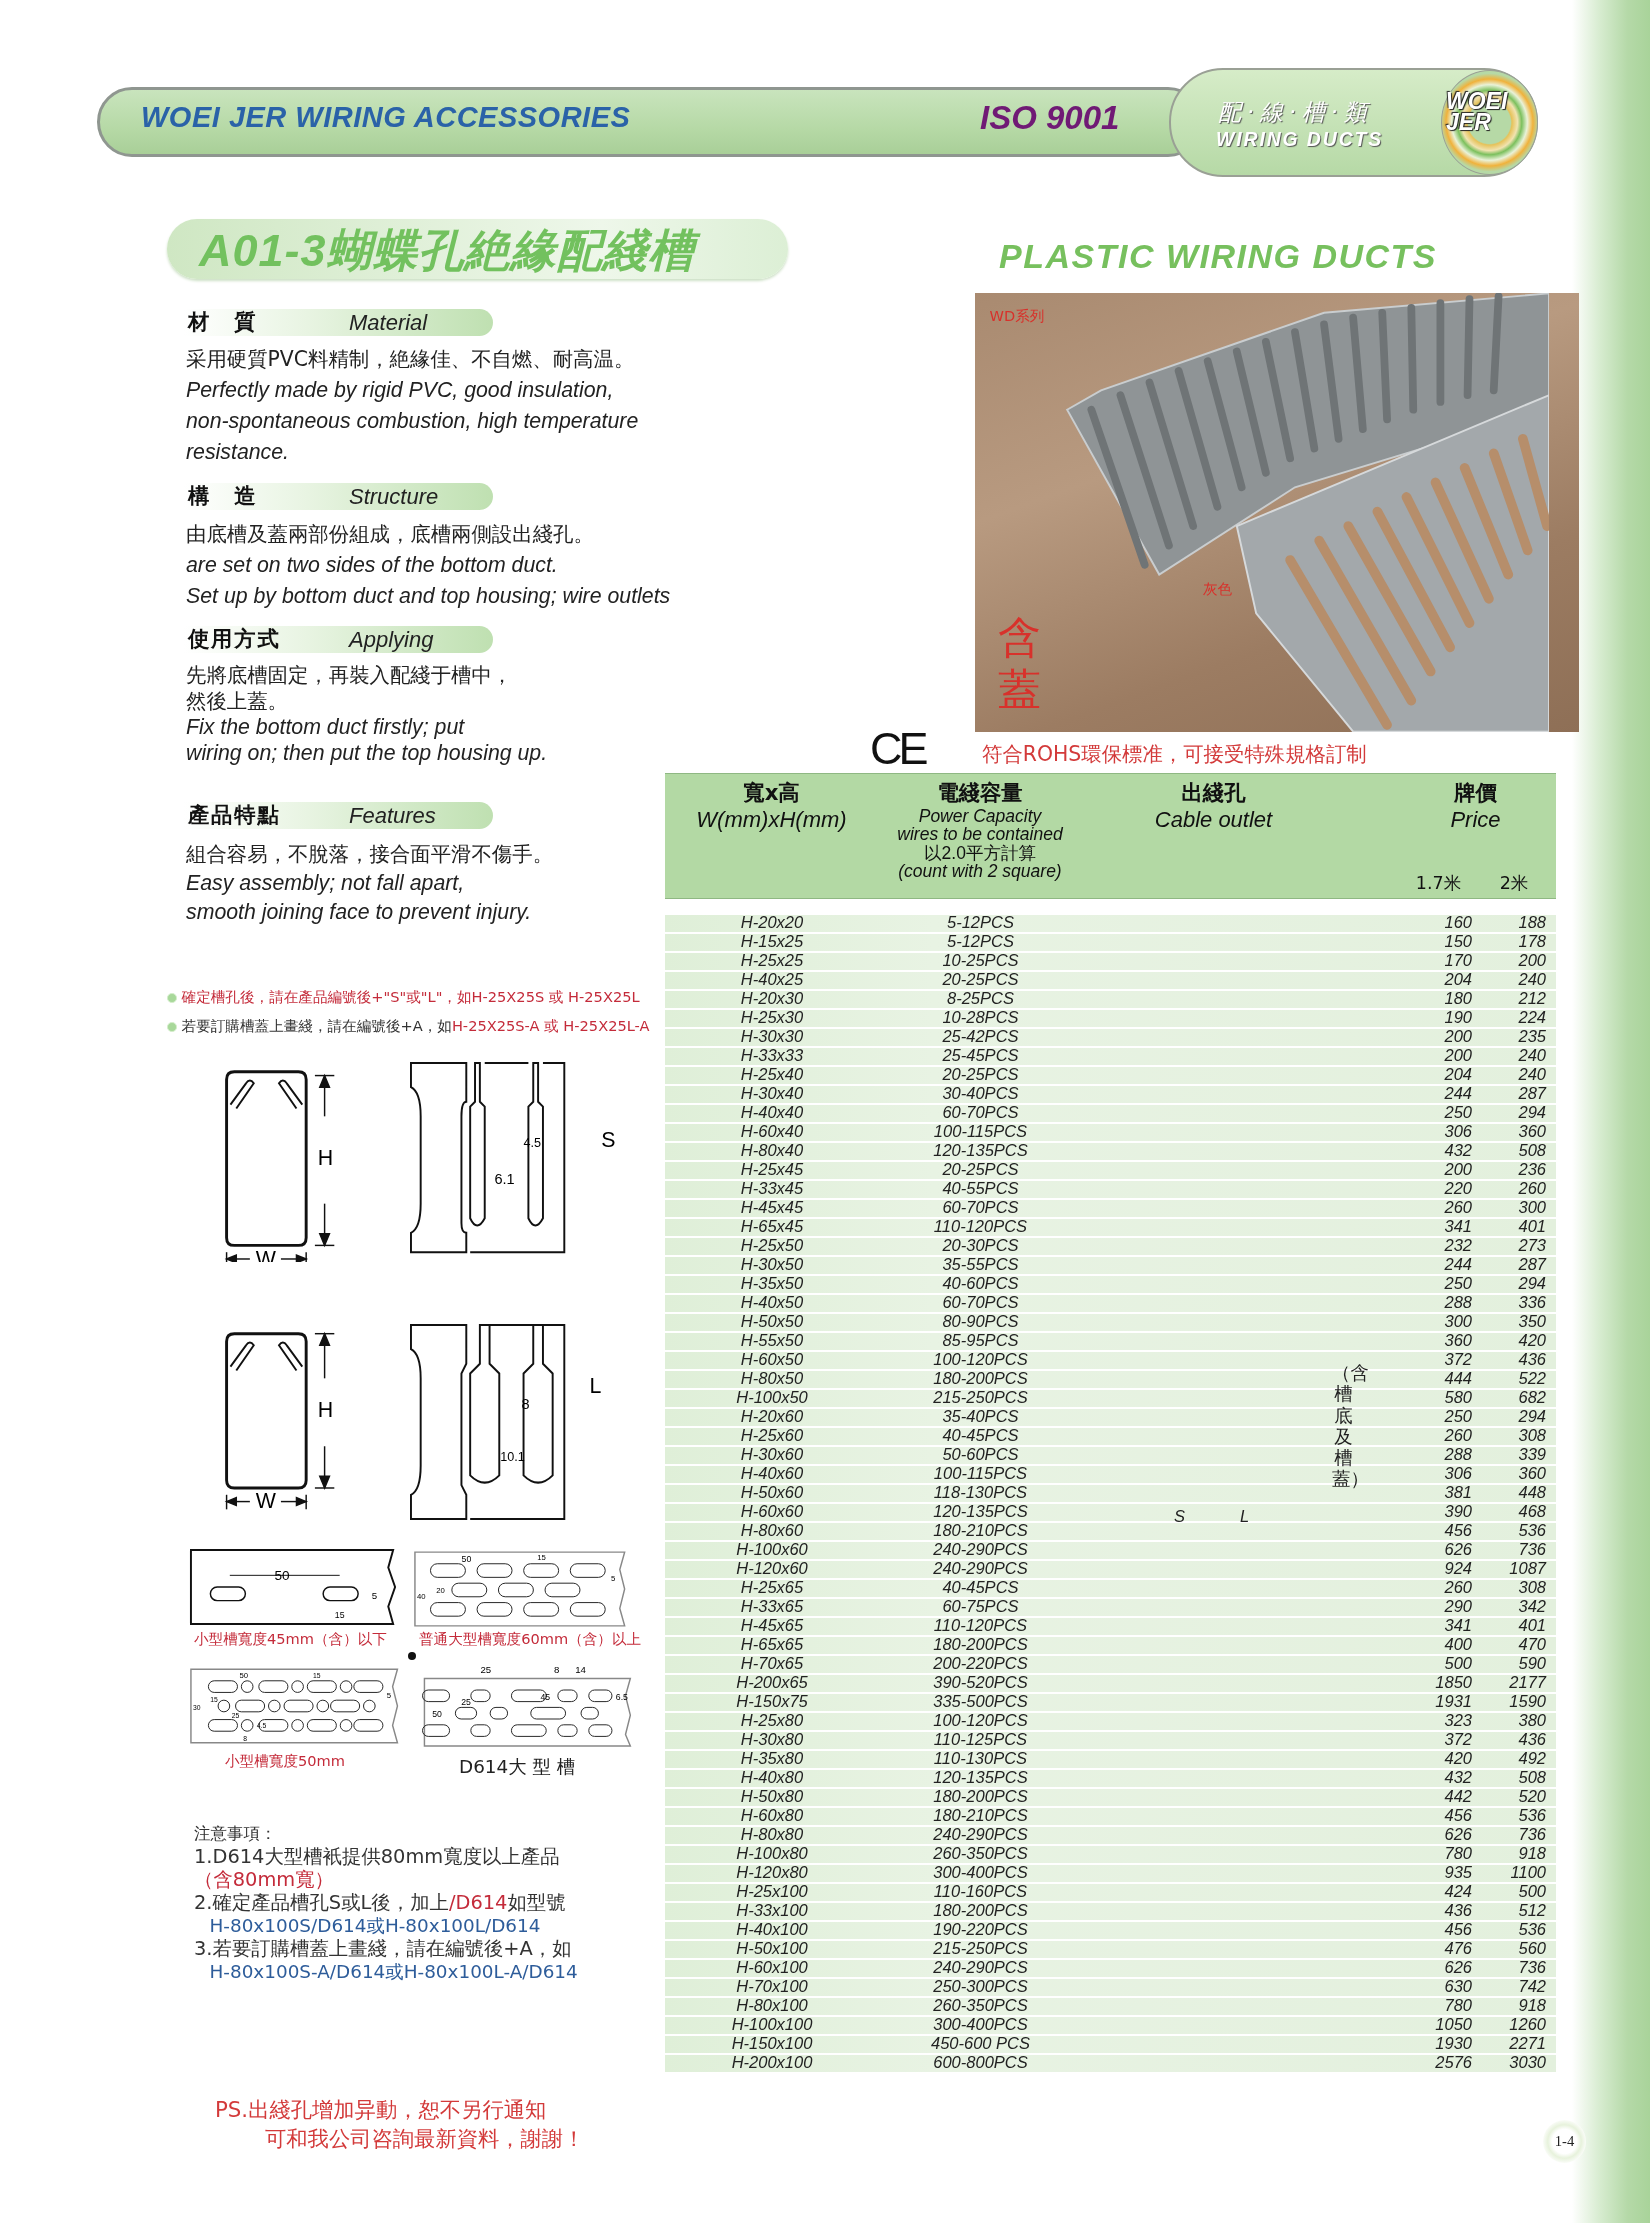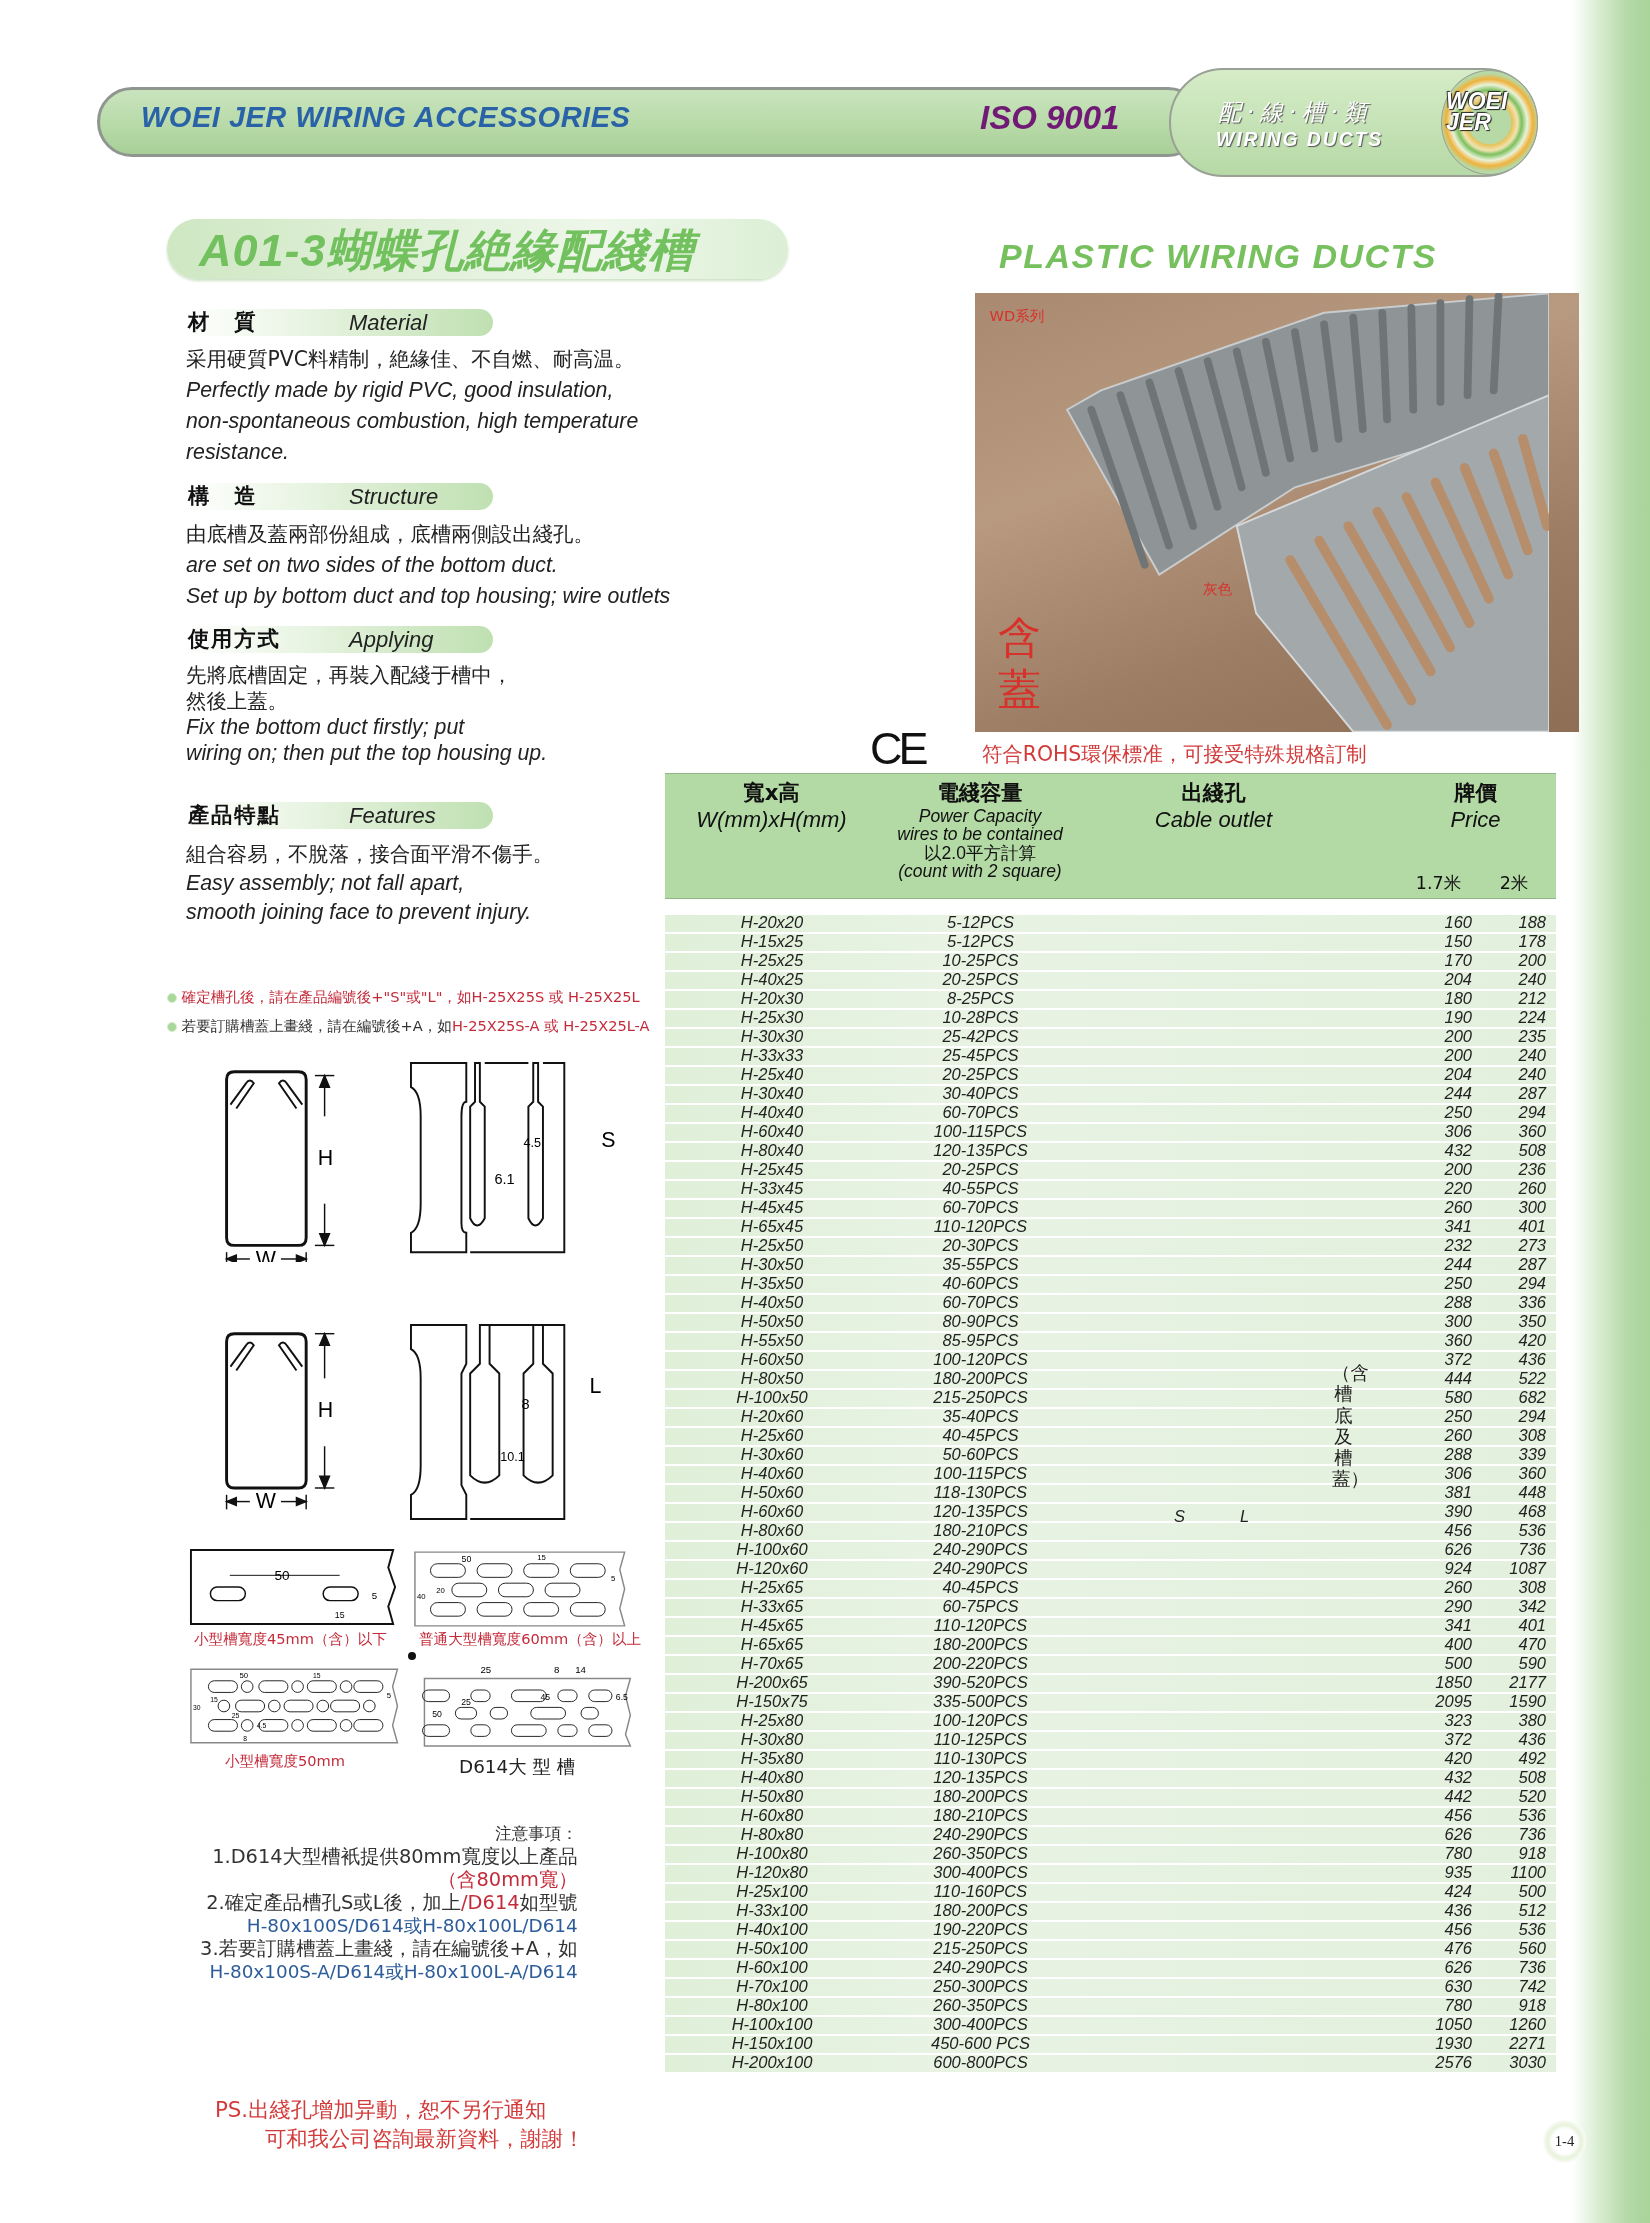--- a/index.html
+++ b/index.html
@@ -77,21 +77,21 @@
   .sl-label { position: absolute; top: 1507px; font-family: "Liberation Sans", sans-serif; font-style: italic; font-size: 16.5px; color: #222; }
 
   
   .note-line { position: absolute; left: 167px; font-size: 14.6px; color: #c42b3a; }
   .note-line .dot { display: inline-block; width: 9.7px; height: 9.7px; border-radius: 50%; background: #a8d89a; border: 1.9px solid #d5eecc; margin-right: 4.9px; vertical-align: middle; }
   .note-line .blk { color: #333; }
 
   .diagram { position: absolute; }
   .dlabel { position: absolute; font-size: 14.6px; color: #c42b3a; }
 
-  .notes { position: absolute; left: 194px; top: 1822px; font-size: 19.4px; color: #333; line-height: 23px; text-align: right; }
+  .notes { position: absolute; left: 194px; top: 1822px; font-size: 19.4px; color: #333; line-height: 23px; }
   .notes .red { color: #c42b3a; }
   .notes .blue { color: #2d5c9a; }
   .ps { position: absolute; left: 215px; top: 2095px; font-size: 21.3px; color: #d33a3a; line-height: 29px; }
   .ps .l2 { padding-left: 50px; display: block; }
 
   .page-num { position: absolute; left: 1543px; top: 2120px; width: 43px; height: 43px; border-radius: 50%;
     background: radial-gradient(circle, #ffffff 40%, #e7f2dc 55%, #ffffff 75%); font-family: Liberation Serif, serif;
     font-size: 14.6px; text-align: center; line-height: 43px; color: #222; }
 </style>
 </head>
@@ -472,21 +472,21 @@
       </div>
       <div class="row">
         <span class="c-size">H-200x65</span>
         <span class="c-cap">390-520PCS</span>
         <span class="c-p1">1850</span>
         <span class="c-p2">2177</span>
       </div>
       <div class="row">
         <span class="c-size">H-150x75</span>
         <span class="c-cap">335-500PCS</span>
-        <span class="c-p1">2095</span>
+        <span class="c-p1">1931</span>
         <span class="c-p2">1590</span>
       </div>
       <div class="row">
         <span class="c-size">H-25x80</span>
         <span class="c-cap">100-120PCS</span>
         <span class="c-p1">323</span>
         <span class="c-p2">380</span>
       </div>
       <div class="row">
         <span class="c-size">H-30x80</span>

